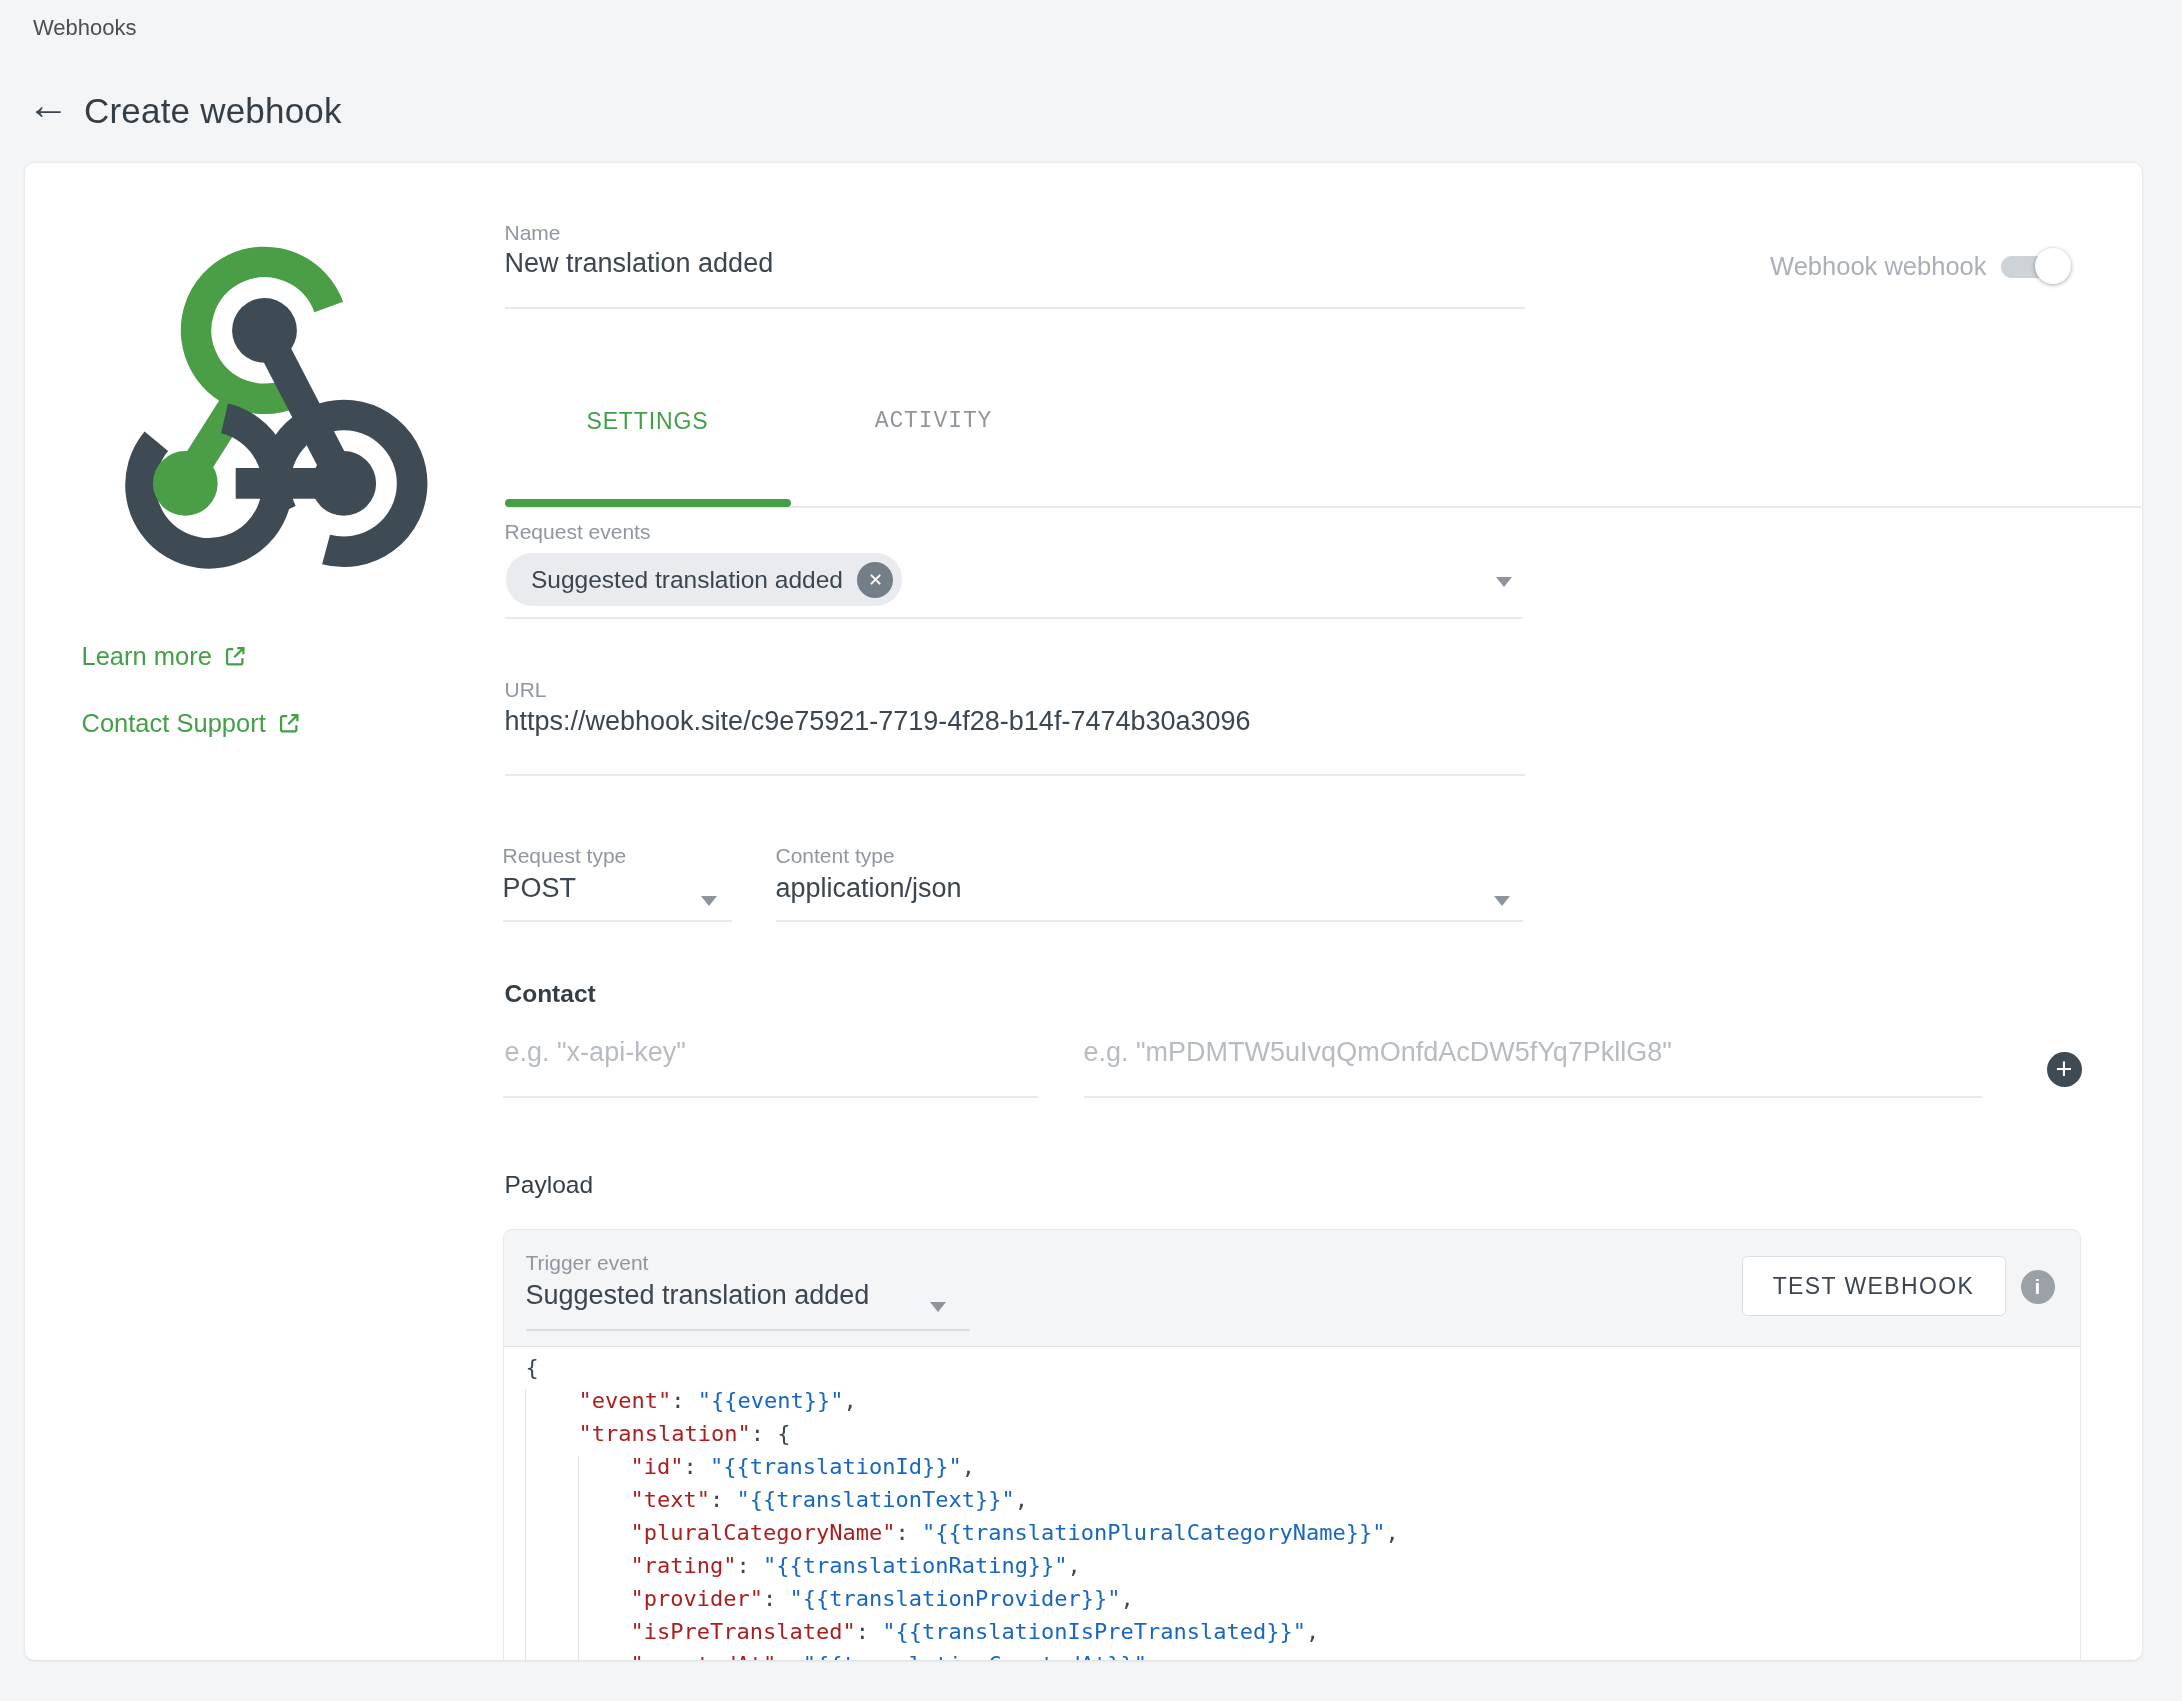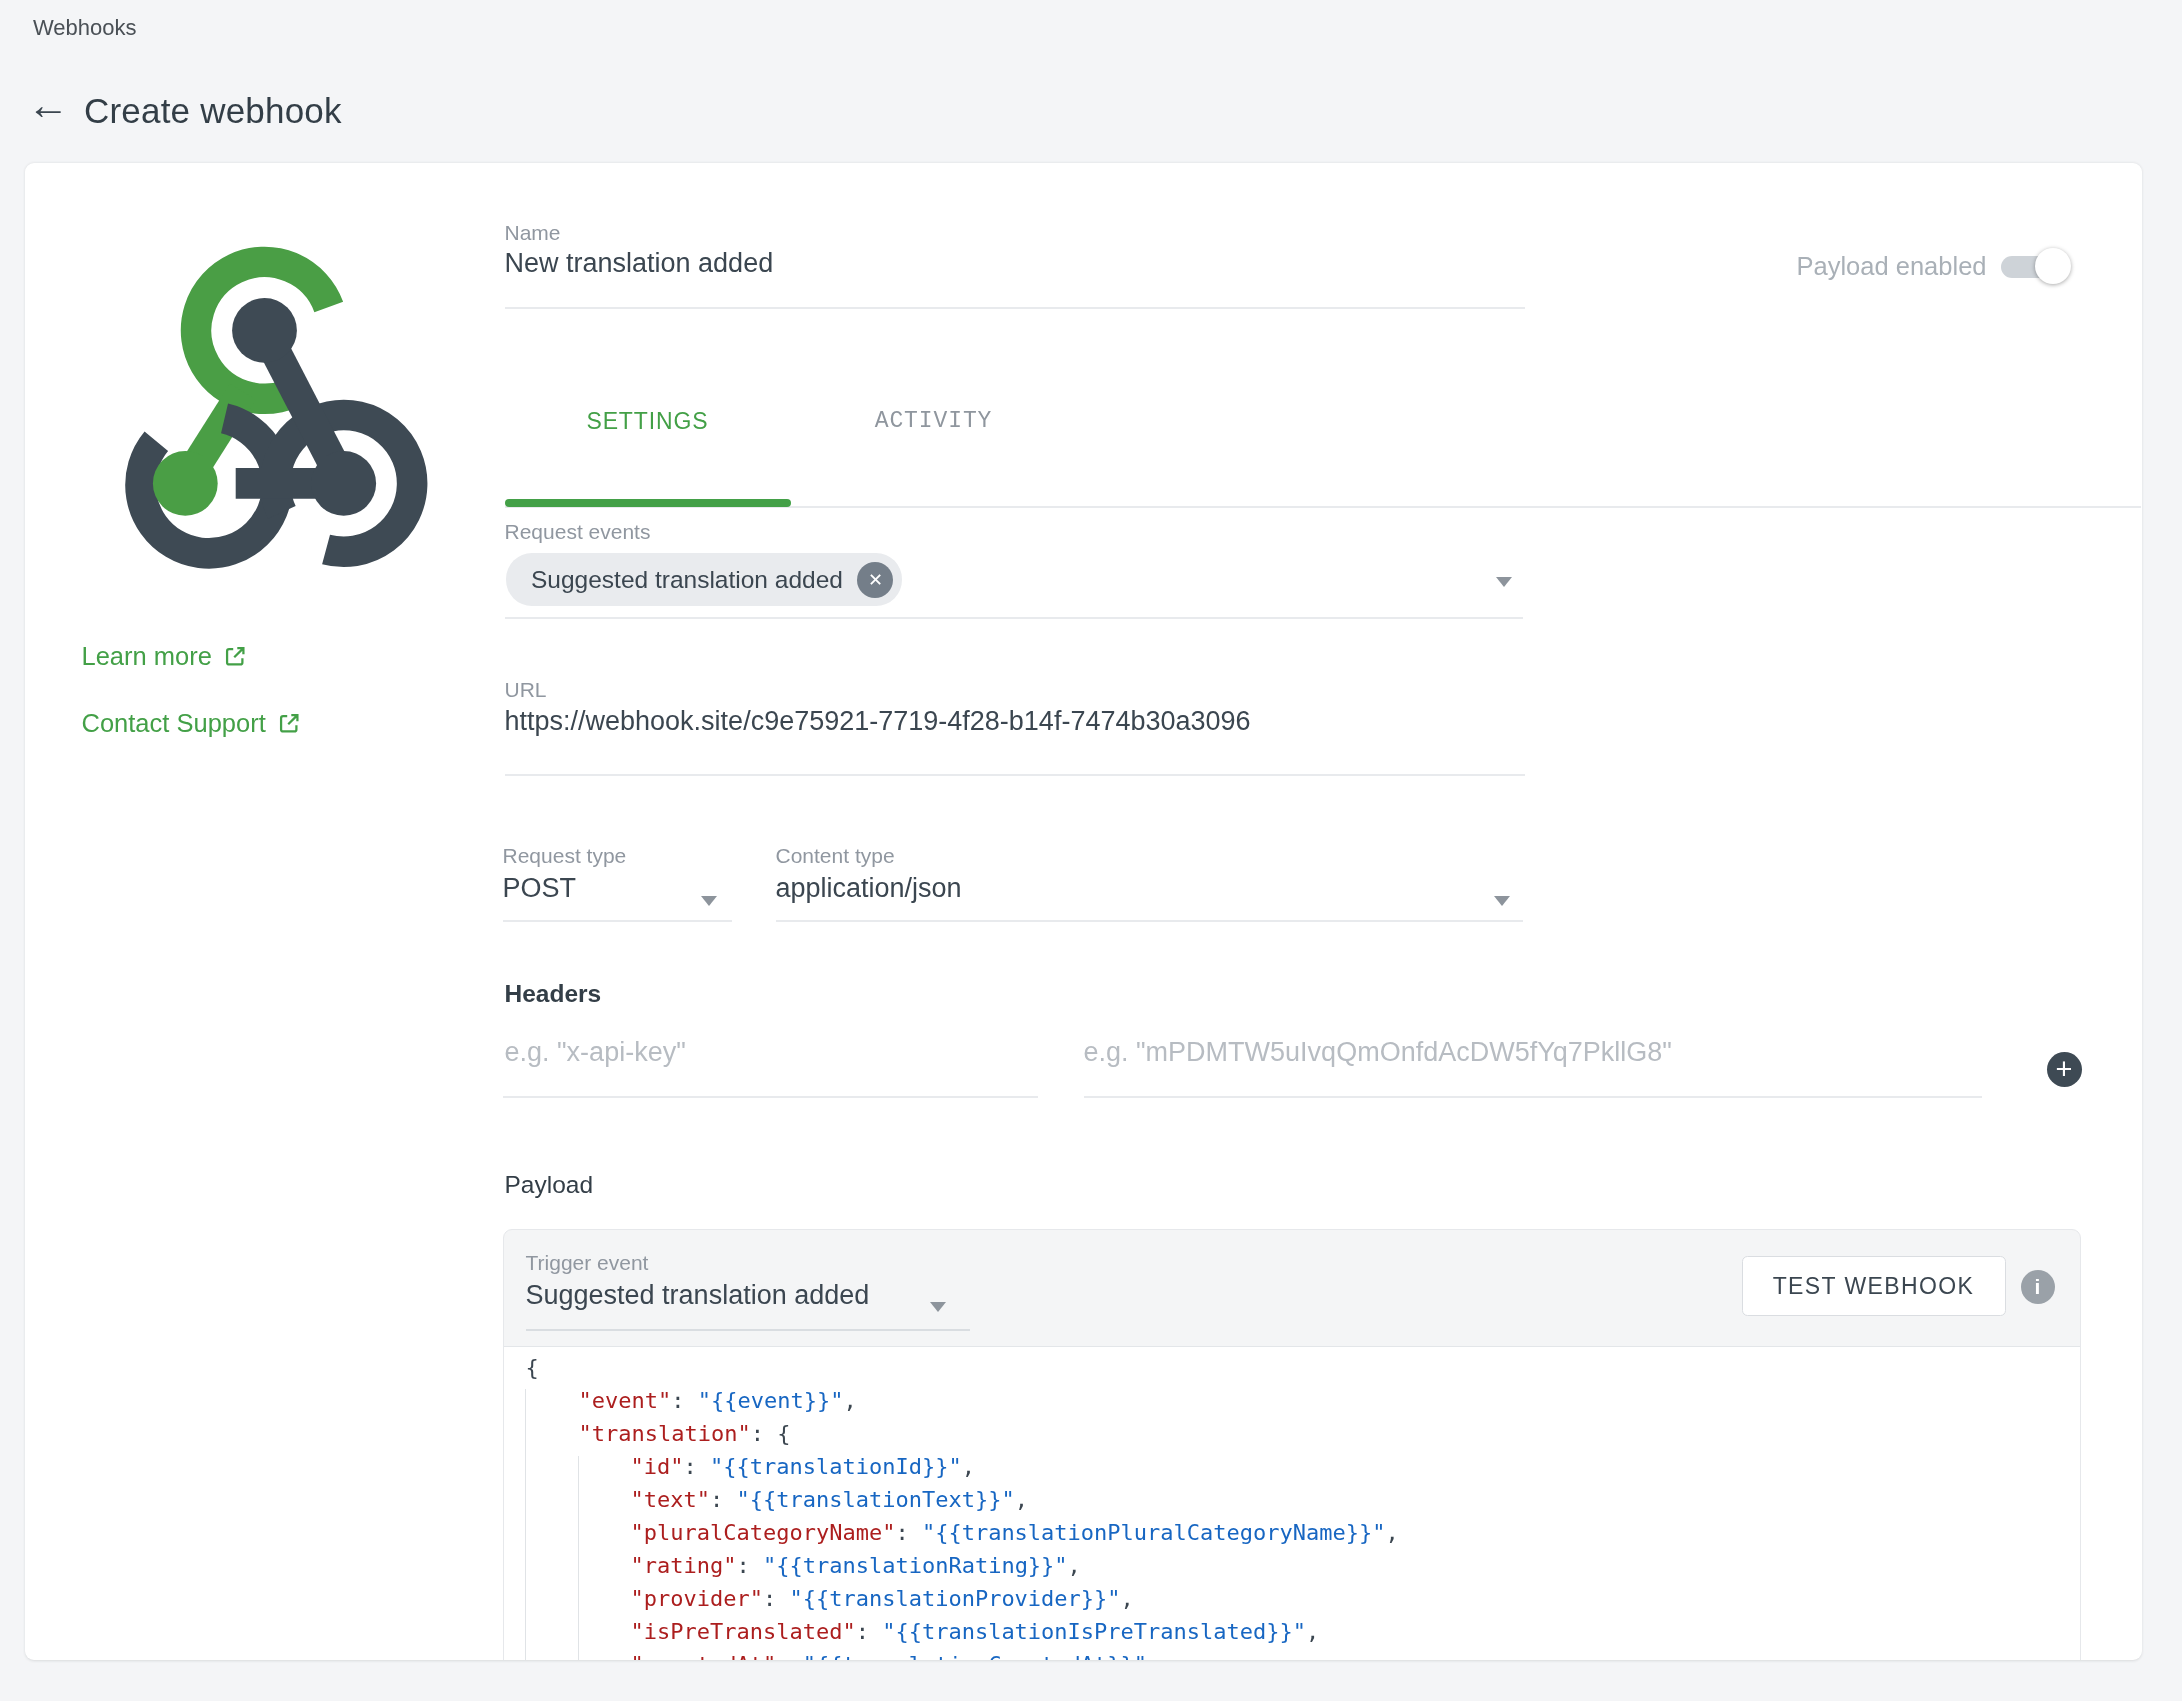--- a/index.html
+++ b/index.html
@@ -134,21 +134,21 @@
     <svg width="24.5" height="24.5" viewBox="0 0 24 24">
       <path fill="none" stroke="#43a047" stroke-width="2.2" d="M10 5 H6 C4.9 5 4 5.9 4 7 v11 c0 1.1 .9 2 2 2 h11 c1.1 0 2 -.9 2 -2 v-4"></path>
       <path fill="none" stroke="#43a047" stroke-width="2.2" d="M14 4 h6 v6 M20 4 L11 13"></path>
     </svg>
   </div>
 
   <div class="abs f-label" style="left:480px; top:58px;">Name</div>
   <input class="abs ghost" style="left: 480px; top: 85px; width: 1000px;" value="New translation added">
   <div class="abs u-line" style="left:480px; top:144px; width:1020px;"></div>
 
-  <div class="abs enabled-label" style="left:1744px; top:89px;">Payload enabled</div>
+  <div class="abs enabled-label" style="left:1744px; top:89px;">Webhook webhook</div>
   <div class="abs switch-track" style="left:1976px; top:93px;"></div>
   <div class="abs switch-thumb" style="left:2010px; top:85px;"></div>
 
   <div class="abs tab t0" style="left:480px; top:245px;">SETTINGS</div>
   <div class="abs tab t1" style="left:766px; top:245px;font-family:Liberation Mono, monospace;">ACTIVITY</div>
   <div class="abs u-line" style="left:480px; top:343px; width:1636px;"></div>
   <div class="abs tab-bar" style="left:480px; top:336px;"></div>
 
   <div class="abs f-label" style="left:480px; top:357px;">Request events</div>
   <div class="abs chip" style="left:481px; top:390px;">
@@ -165,21 +165,21 @@
   <div class="abs f-label" style="left:478px; top:681px;">Request type</div>
   <div class="abs f-value" style="left:478px; top:710px;">POST</div>
   <div class="abs caret" style="left:676px; top:733px;"></div>
   <div class="abs u-line" style="left:478px; top:757px; width:229px;"></div>
 
   <div class="abs f-label" style="left:751px; top:681px;">Content type</div>
   <div class="abs f-value" style="left:751px; top:710px;">application/json</div>
   <div class="abs caret" style="left:1469px; top:733px;"></div>
   <div class="abs u-line" style="left:751px; top:757px; width:747px;"></div>
 
-  <div class="abs headers-title" style="left:480px; top:817px;">Headers</div>
+  <div class="abs headers-title" style="left:480px; top:817px;">Contact</div>
   <input class="abs ghost" style="left: 480px; top: 874px; width: 509px;" placeholder="e.g. &quot;x-api-key&quot;">
   <div class="abs u-line" style="left:478px; top:933px; width:535px;"></div>
   <input class="abs ghost" style="left: 1059px; top: 874px; width: 882px;" placeholder="e.g. &quot;mPDMTW5uIvqQmOnfdAcDW5fYq7PkllG8&quot;">
   <div class="abs u-line" style="left:1059px; top:933px; width:898px;"></div>
   <div class="abs add-header" style="left:2022px; top:889px;">+</div>
 
   <div class="abs payload-title" style="left:480px; top:1008px;">Payload</div>
   <div class="abs payload-box" style="left:478px; top:1066px;"></div>
 
   <div class="abs f-label" style="left:501px; top:1088px;">Trigger event</div>

